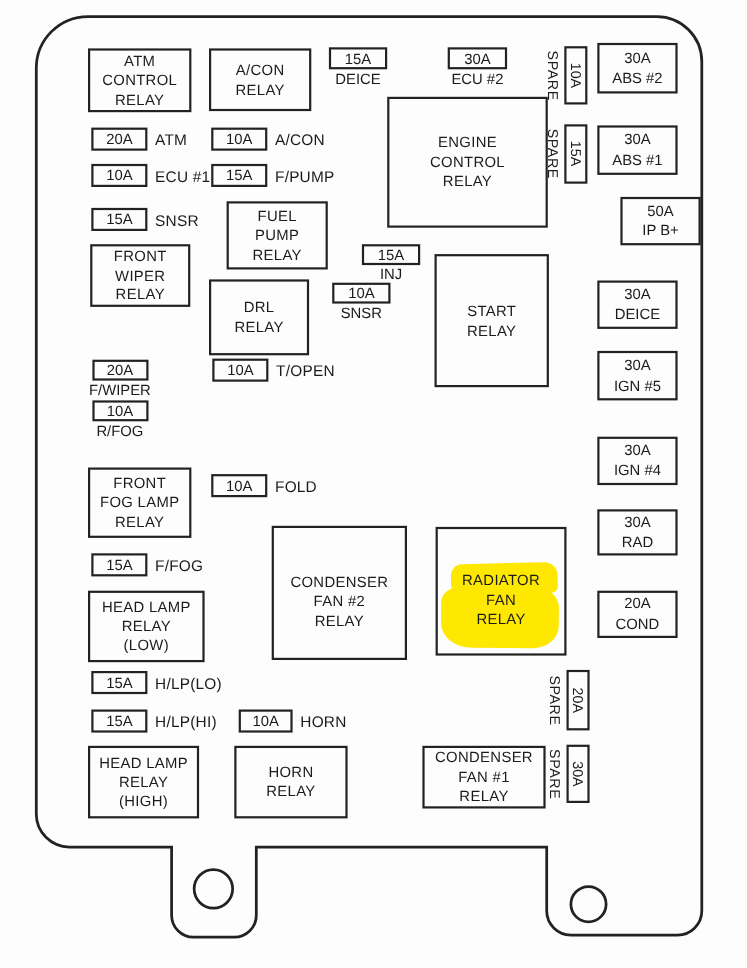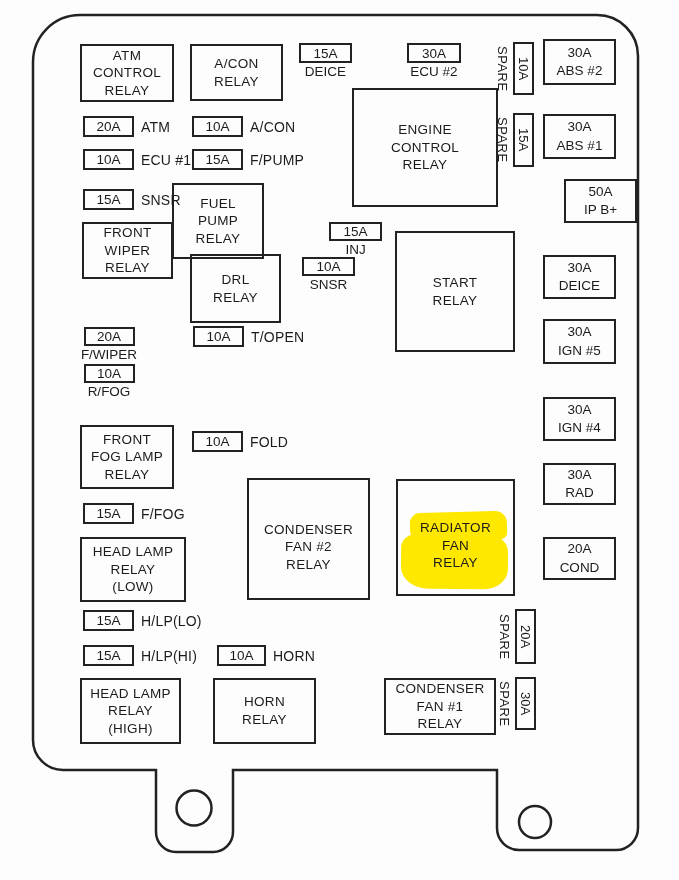--- a/index.html
+++ b/index.html
@@ -56,35 +56,35 @@
   </div>
   <div class="relay" style="left:190px;top:44px;width:93px;height:57px">
     <span class="rl">A/CON
 RELAY</span>
   </div>
   <div class="relay" style="left:352px;top:88px;width:146px;height:119px">
     <span class="rl">ENGINE
 CONTROL
 RELAY</span>
   </div>
-  <div class="relay" style="left:172px;top:183px;width:92px;height:76px">
+  <div class="relay" style="left:206px;top:183px;width:92px;height:62px">
     <span class="rl">FUEL
 PUMP
 RELAY</span>
   </div>
   <div class="relay" style="left:82px;top:222px;width:91px;height:57px">
     <span class="rl">FRONT
 WIPER
 RELAY</span>
   </div>
   <div class="relay" style="left:190px;top:254px;width:91px;height:69px">
     <span class="rl">DRL
 RELAY</span>
   </div>
-  <div class="relay" style="left:395px;top:231px;width:120px;height:121px">
+  <div class="relay" style="left:395px;top:231px;width:104px;height:121px">
     <span class="rl">START
 RELAY</span>
   </div>
   <div class="relay" style="left:80px;top:425px;width:94px;height:64px">
     <span class="rl">FRONT
 FOG LAMP
 RELAY</span>
   </div>
   <div class="relay" style="left:80px;top:537px;width:106px;height:65px">
     <span class="rl">HEAD LAMP

